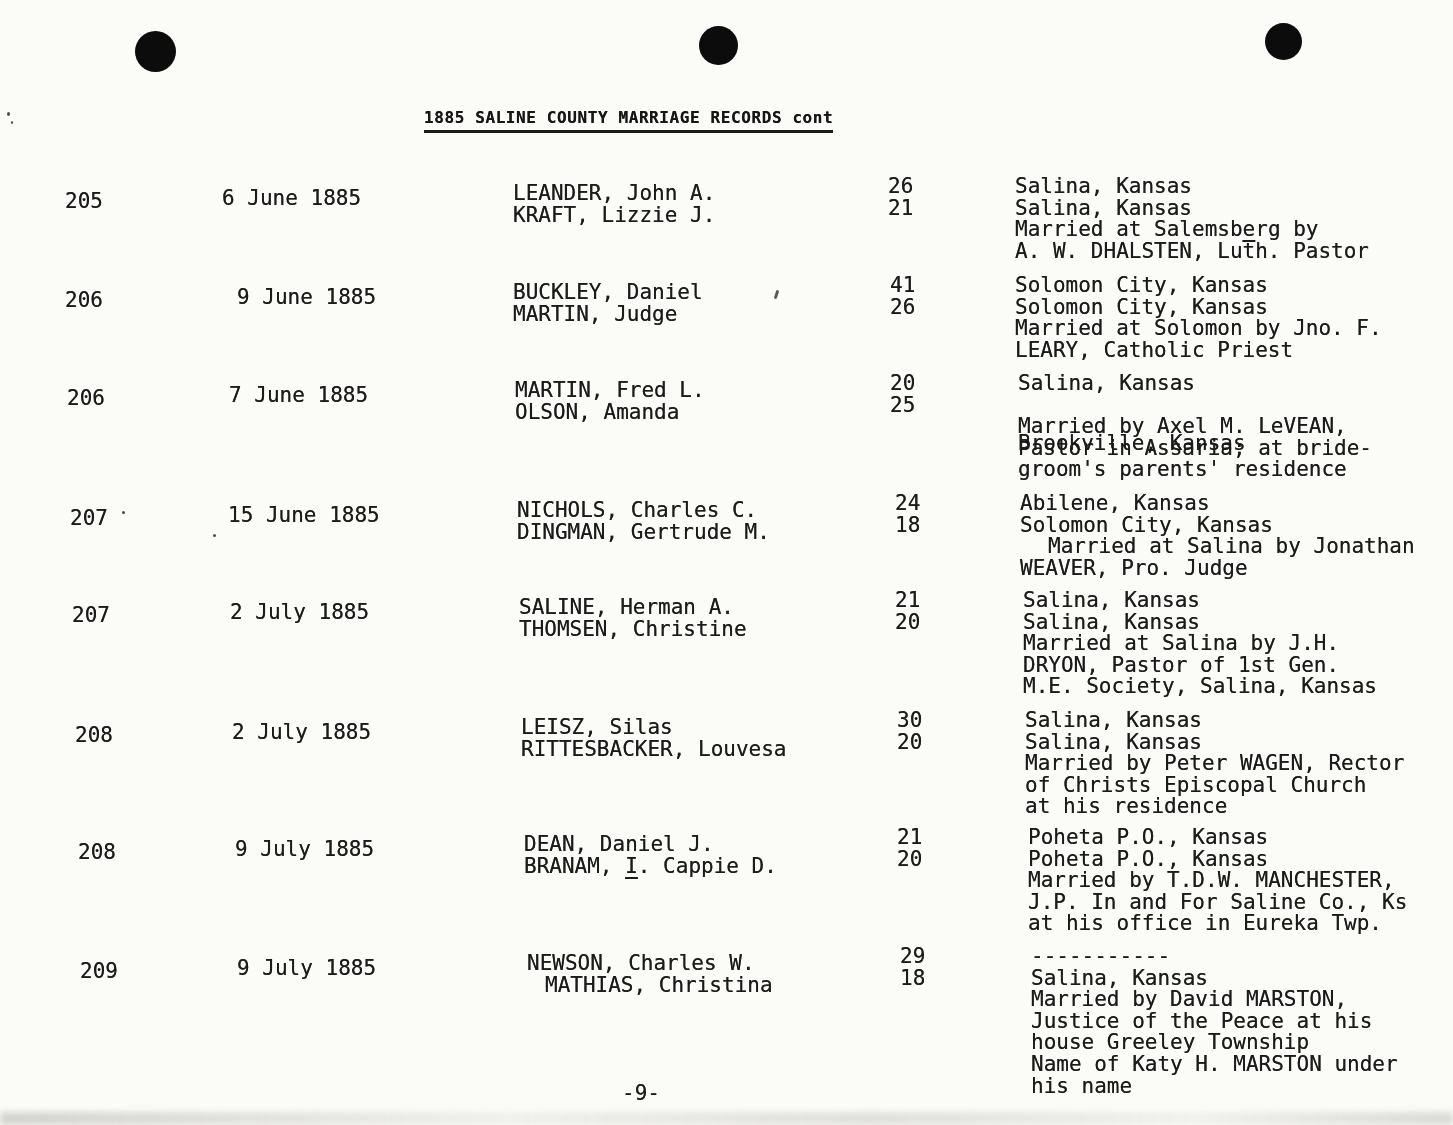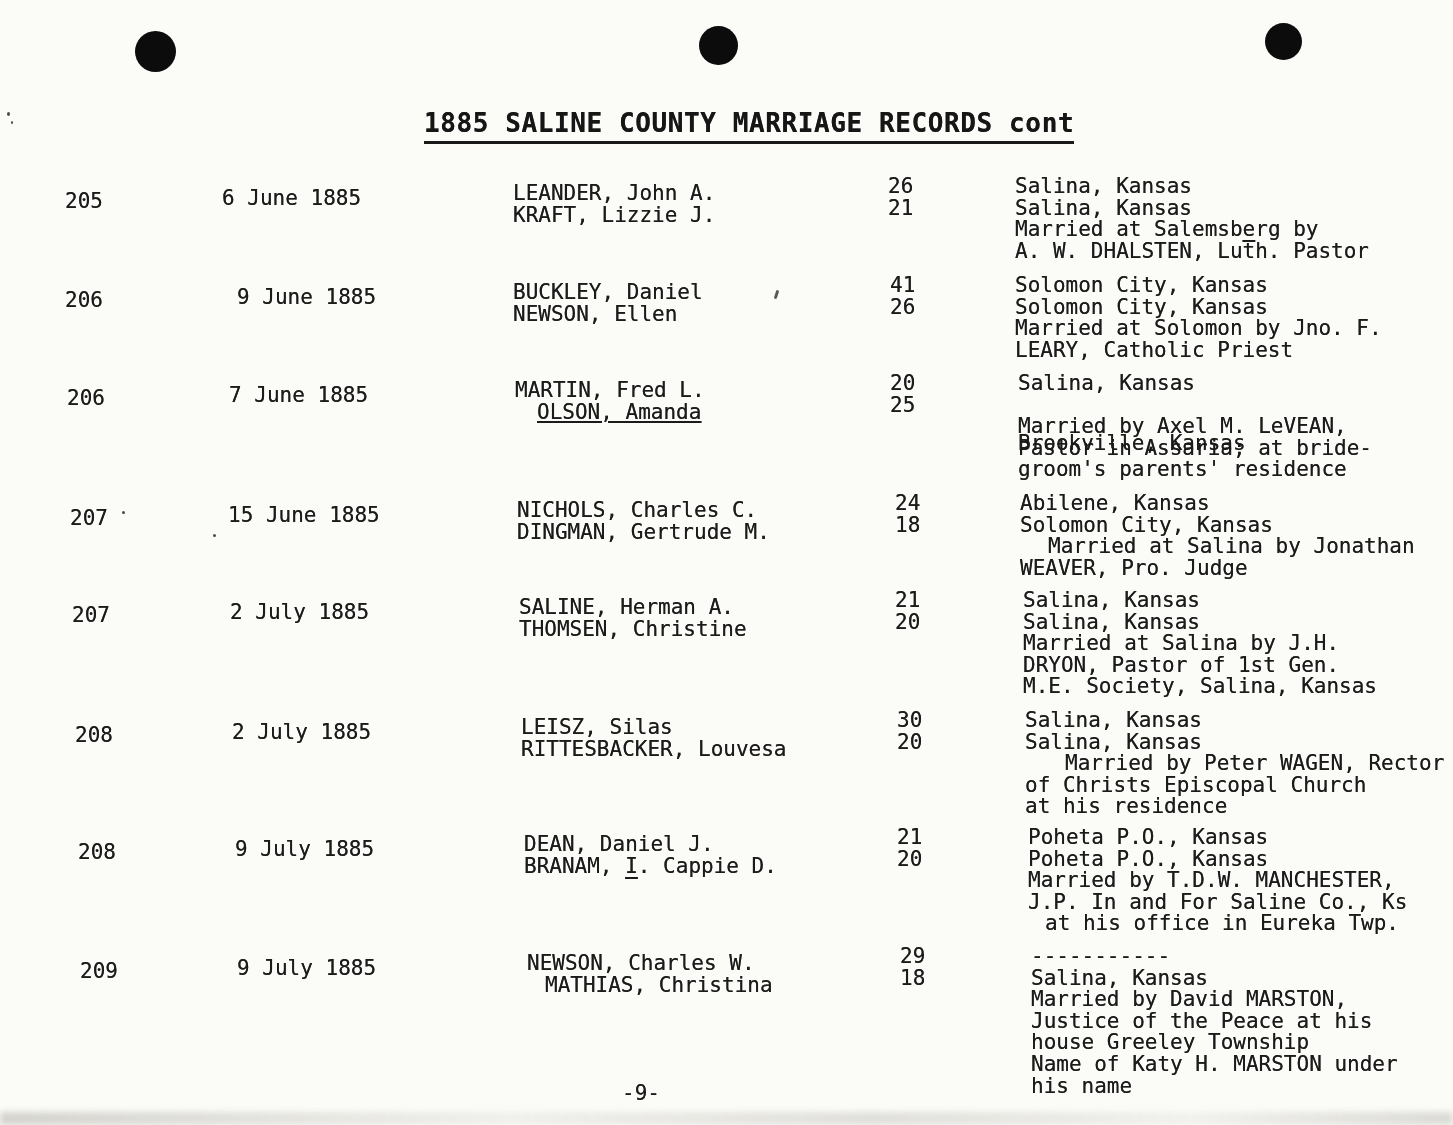--- a/index.html
+++ b/index.html
@@ -14,21 +14,21 @@
     position:absolute;
     white-space:pre;
     font-size:21px;
     line-height:22px;
     color:#1b1b1b;
     text-shadow:0 0 0.6px rgba(25,25,25,0.75);
   }
   .title{
     position:absolute;
     left:424px;top:108px;
-    font-size:26px;
+    font-size:16px;
     font-weight:bold;
     letter-spacing:0.6px;
     color:#161616;
     white-space:pre;
     padding-bottom:3px;
     border-bottom:3px solid #1a1a1a;
     text-shadow:0 0 0.6px rgba(20,20,20,0.8);
   }
   .hole{
     position:absolute;
@@ -84,33 +84,33 @@
         <div class="t" style="left: 888px; top: 14.6px;">21</div>
         <div class="t" style="left: 1015px; top: -7px;">Salina, Kansas</div>
         <div class="t" style="left: 1015px; top: 14.6px;">Salina, Kansas</div>
         <div class="t" style="left: 1015px; top: 36.2px;">Married at Salemsb<span class="useg">e</span>rg by</div>
         <div class="t" style="left: 1015px; top: 57.8px;">A. W. DHALSTEN, Luth. Pastor</div>
       </div>
       <div class="record" style="top: 281px;">
         <div class="t" style="left: 65px; top: 8px;">206</div>
         <div class="t" style="left: 237px; top: 5px;">9 June 1885</div>
         <div class="t" style="left: 513px; top: 0px;">BUCKLEY, Daniel</div>
-        <div class="t" style="left: 513px; top: 21.6px;">NEWSON, Ellen</div>
+        <div class="t" style="left: 513px; top: 21.6px;">MARTIN, Judge</div>
         <div class="t" style="left: 890px; top: -7px;">41</div>
         <div class="t" style="left: 890px; top: 14.6px;">26</div>
         <div class="t" style="left: 1015px; top: -7px;">Solomon City, Kansas</div>
         <div class="t" style="left: 1015px; top: 14.6px;">Solomon City, Kansas</div>
         <div class="t" style="left: 1015px; top: 36.2px;">Married at Solomon by Jno. F.</div>
         <div class="t" style="left: 1015px; top: 57.8px;">LEARY, Catholic Priest</div>
       </div>
       <div class="record" style="top: 379px;">
         <div class="t" style="left: 67px; top: 8px;">206</div>
         <div class="t" style="left: 229px; top: 5px;">7 June 1885</div>
         <div class="t" style="left: 515px; top: 0px;">MARTIN, Fred L.</div>
-        <div class="t" style="left: 537px; top: 21.6px; text-decoration: underline;">OLSON, Amanda</div>
+        <div class="t" style="left: 515px; top: 21.6px;">OLSON, Amanda</div>
         <div class="t" style="left: 890px; top: -7px;">20</div>
         <div class="t" style="left: 890px; top: 14.6px;">25</div>
         <div class="t" style="left: 1018px; top: -7px;">Salina, Kansas</div>
         <div class="t" style="left: 1018px; top: 14.6px; margin-top: 38px;">Brookville, Kansas</div>
         <div class="t" style="left: 1018px; top: 36.2px;">Married by Axel M. LeVEAN,</div>
         <div class="t" style="left: 1018px; top: 57.8px;">Pastor in Assaria; at bride-</div>
         <div class="t" style="left: 1018px; top: 79.4px;">groom's parents' residence</div>
       </div>
       <div class="record" style="top: 499px;">
         <div class="t" style="left: 70px; top: 8px;">207</div>
@@ -139,36 +139,36 @@
       </div>
       <div class="record" style="top: 716px;">
         <div class="t" style="left: 75px; top: 8px;">208</div>
         <div class="t" style="left: 232px; top: 5px;">2 July 1885</div>
         <div class="t" style="left: 521px; top: 0px;">LEISZ, Silas</div>
         <div class="t" style="left: 521px; top: 21.6px; text-align: right;">RITTESBACKER, Louvesa</div>
         <div class="t" style="left: 897px; top: -7px;">30</div>
         <div class="t" style="left: 897px; top: 14.6px;">20</div>
         <div class="t" style="left: 1025px; top: -7px;">Salina, Kansas</div>
         <div class="t" style="left: 1025px; top: 14.6px;">Salina, Kansas</div>
-        <div class="t" style="left: 1025px; top: 36.2px; margin-left: 40px;">Married by Peter WAGEN, Rector</div>
+        <div class="t" style="left: 1025px; top: 36.2px;">Married by Peter WAGEN, Rector</div>
         <div class="t" style="left: 1025px; top: 57.8px;">of Christs Episcopal Church</div>
         <div class="t" style="left: 1025px; top: 79.4px;">at his residence</div>
       </div>
       <div class="record" style="top: 833px;">
         <div class="t" style="left: 78px; top: 8px;">208</div>
         <div class="t" style="left: 235px; top: 5px;">9 July 1885</div>
         <div class="t" style="left: 524px; top: 0px;">DEAN, Daniel J.</div>
         <div class="t" style="left: 524px; top: 21.6px;">BRANAM, <span class="useg">I</span>. Cappie D.</div>
         <div class="t" style="left: 897px; top: -7px;">21</div>
         <div class="t" style="left: 897px; top: 14.6px;">20</div>
         <div class="t" style="left: 1028px; top: -7px;">Poheta P.O., Kansas</div>
         <div class="t" style="left: 1028px; top: 14.6px;">Poheta P.O., Kansas</div>
         <div class="t" style="left: 1028px; top: 36.2px;">Married by T.D.W. MANCHESTER,</div>
         <div class="t" style="left: 1028px; top: 57.8px;">J.P. In and For Saline Co., Ks</div>
-        <div class="t" style="left: 1028px; top: 79.4px; margin-left: 17px;">at his office in Eureka Twp.</div>
+        <div class="t" style="left: 1028px; top: 79.4px;">at his office in Eureka Twp.</div>
       </div>
       <div class="record" style="top: 952px;">
         <div class="t" style="left: 80px; top: 8px;">209</div>
         <div class="t" style="left: 237px; top: 5px;">9 July 1885</div>
         <div class="t" style="left: 527px; top: 0px; text-align: right;">NEWSON, Charles W.</div>
         <div class="t" style="left: 527px; top: 21.6px; padding-left: 18px;">MATHIAS, Christina</div>
         <div class="t" style="left: 900px; top: -7px;">29</div>
         <div class="t" style="left: 900px; top: 14.6px;">18</div>
         <div class="t" style="left: 1031px; top: -7px;">-----------</div>
         <div class="t" style="left: 1031px; top: 14.6px;">Salina, Kansas</div>

